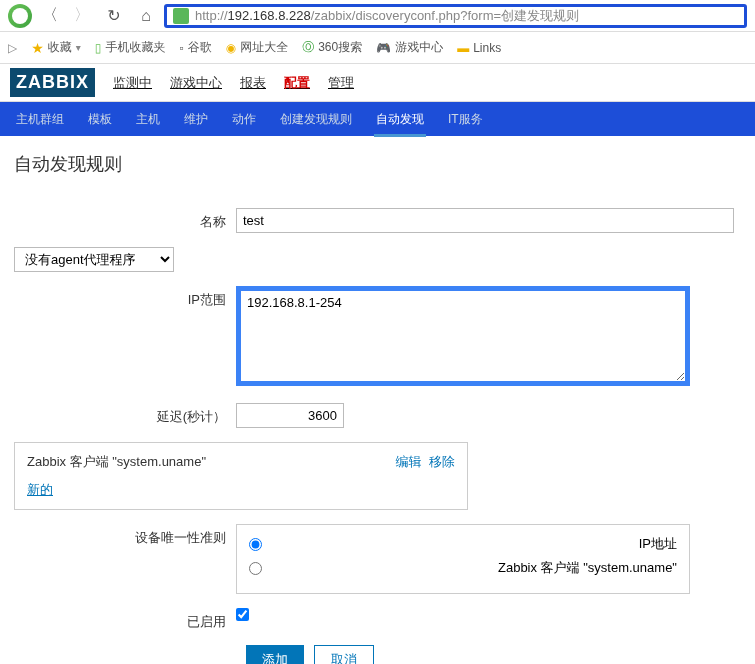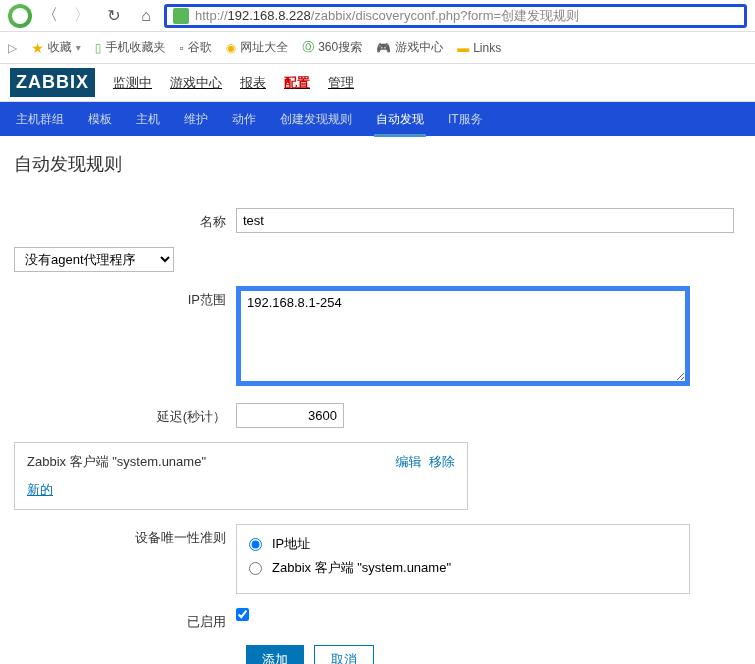--- a/index.html
+++ b/index.html
@@ -43,21 +43,21 @@
 .txt-small { width: 108px; text-align: right; }
 select.agent-select { border: 1px solid #bbb; padding: 3px 6px; font-size: 13px; width: 160px; background: #fff; }
 
 .checks-box { border: 1px solid #ccc; width: 454px; padding: 10px 12px; }
 .check-row { display: flex; justify-content: space-between; margin-bottom: 10px; }
 .check-text { color: #333; }
 .check-actions a { color: #0275b8; text-decoration: none; margin-left: 4px; cursor: pointer; }
 a.link-new { color: #0275b8; text-decoration: underline; cursor: pointer; }
 
 .radio-box { border: 1px solid #ccc; width: 454px; padding: 10px 12px; }
-.radio-row { display: flex; align-items: center; gap: 10px; margin-bottom: 6px; font-size: 13px; }
+.radio-row { display: flex; align-items: center; gap: 10px; margin-bottom: 6px; font-size: 13px; justify-content: space-between; }
 
 .btn-row { margin-left: 232px; display: flex; gap: 10px; margin-top: 10px; }
 .btn-primary { background: #0275b8; color: #fff; border: none; padding: 6px 16px; font-size: 13px; cursor: pointer; }
 .btn-secondary { background: #fff; color: #0275b8; border: 1px solid #0275b8; padding: 5px 16px; font-size: 13px; cursor: pointer; }
 </style>
 </head>
 <body>
 
 <div class="browser-bar">
   <div class="browser-logo"></div>

